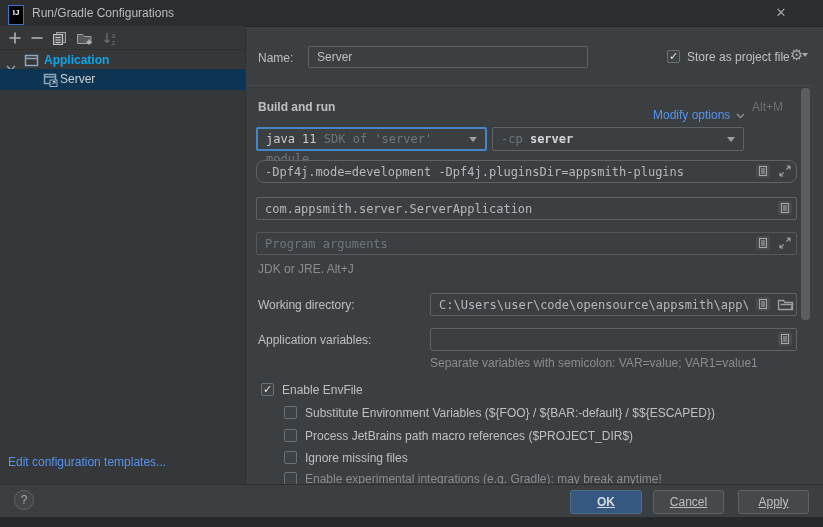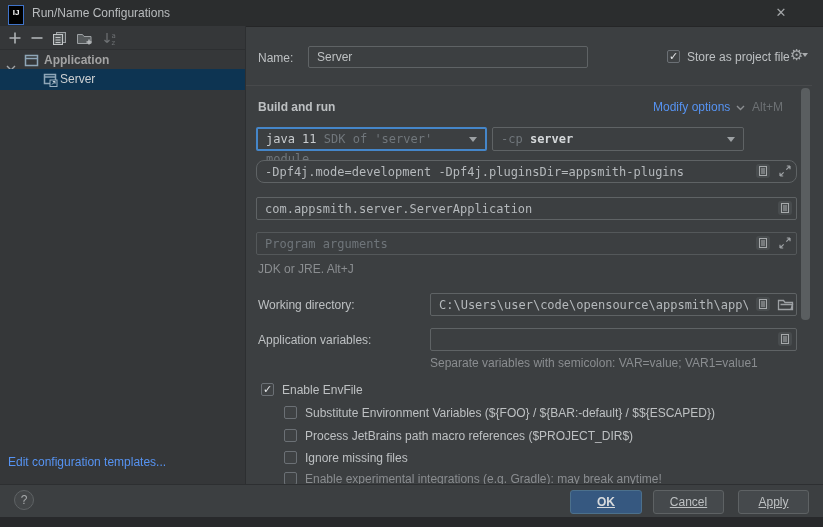--- a/index.html
+++ b/index.html
@@ -57,21 +57,21 @@
   .cliprow{overflow:hidden;}
   .modchev{display:inline-block;margin-left:6px;}
 </style>
 </head>
 <body>
 
 <div class="win">
 
   <div class="titlebar">
     <div class="ijlogo">IJ</div>
-    <span class="dlg-title">Run/Name Configurations</span>
+    <span class="dlg-title">Run/Gradle Configurations</span>
     <span class="close-x">✕</span>
   </div>
 
   <div class="leftpanel"></div>
   <div class="vdiv"></div>
 
   <span class="tbicon" style="left:8px;">
     <svg width="14" height="14">
         <path d="M7 1.5v11M1.5 7h11" stroke="#afb3b6" stroke-width="1.6" fill="none"></path>
       </svg>
@@ -108,21 +108,21 @@
       <svg width="10" height="6">
           <path d="M1 1l4 4 4-4" fill="none" stroke="#a2a5a8" stroke-width="1.4"></path>
         </svg>
     </span>
     <span class="abs" style="left:24px;top:3px;">
       <svg width="15" height="13">
           <rect x="1.5" y="1.5" width="12" height="10" fill="none" stroke="#8fa6b8" stroke-width="1.5"></rect>
           <path d="M1.5 4.5h12" stroke="#8fa6b8" stroke-width="1.5"></path>
         </svg>
     </span>
-    <span class="treelabel bold" style="left:44px;color:#a3a3a3;">Application</span>
+    <span class="treelabel bold" style="left:44px;color:#0ea5e9;">Application</span>
   </div>
   <div class="treerow sel" style="top:69px;height:21px;line-height:21px;">
     <span class="abs" style="left:43px;top:4px;">
       <svg width="15" height="14">
           <rect x="1.5" y="1.5" width="11" height="9" fill="none" stroke="#8fa6b8" stroke-width="1.5"></rect>
           <path d="M1.5 4h11" stroke="#8fa6b8" stroke-width="1.5"></path>
           <rect x="7" y="7" width="7" height="6.5" fill="#0d3452" stroke="#9db1c2"></rect>
           <path d="M9 11.5l3-3M12 8.5h-2.2M12 8.5v2.2" stroke="#c3d0da" stroke-width="1"></path>
         </svg>
     </span>
@@ -134,21 +134,21 @@
   <span class="abs label" style="left:258px;top:51px;">Name:</span>
   <input class="fld sans" style="left: 308px; top: 46px; width: 280px; height: 22px;" value="Server">
 
   <span class="cb" style="left:667px;top:50px;"><span>✓</span></span>
   <span class="abs label" style="left:687px;top:50px;">Store as project file</span>
   <span class="abs gear" style="left:790px;top:47px;"><span>⚙</span><span class="gearv"></span></span>
 
   <div class="hdiv" style="left:246px;top:85px;width:566px;"></div>
 
   <span class="abs label bold" style="left:258px;top:100px;">Build and run</span>
-  <span class="abs link" style="left:653px;top:100px;"><span>Modify options</span><span class="modchev"><svg width="9" height="6">
+  <span class="abs link" style="left:653px;top:108px;"><span>Modify options</span><span class="modchev"><svg width="9" height="6">
           <path d="M1 1l3.5 3.5L8 1" fill="none" stroke="#8b8e91" stroke-width="1.4"></path>
         </svg></span></span>
   <span class="abs hint" style="left:752px;top:100px;color:#6d7174;">Alt+M</span>
 
   <div class="combo focus" style="left:256px;top:127px;width:231px;height:24px;">
     <span style="color:#c9cccf;">java 11</span>
     <span class="monodim">SDK of 'server' module</span>
     <span class="carrow"></span>
   </div>
 

